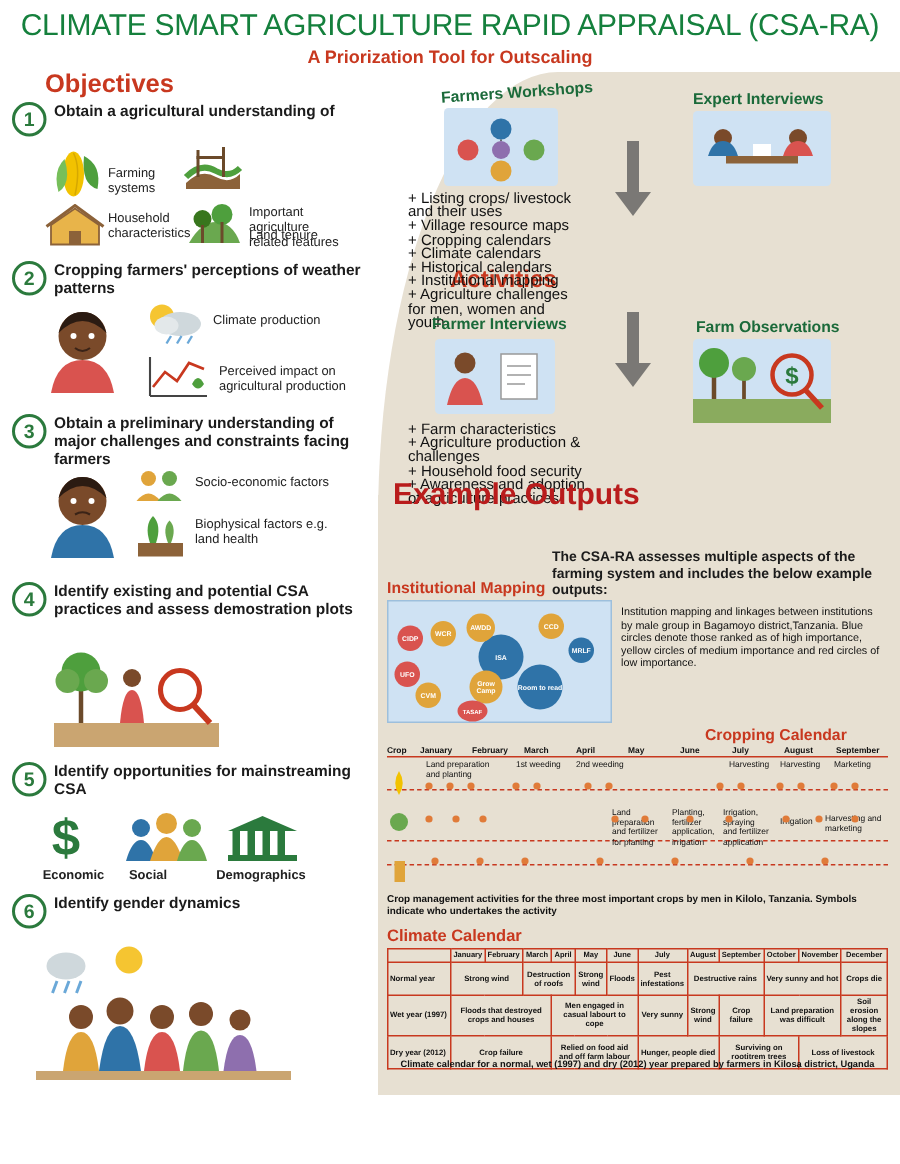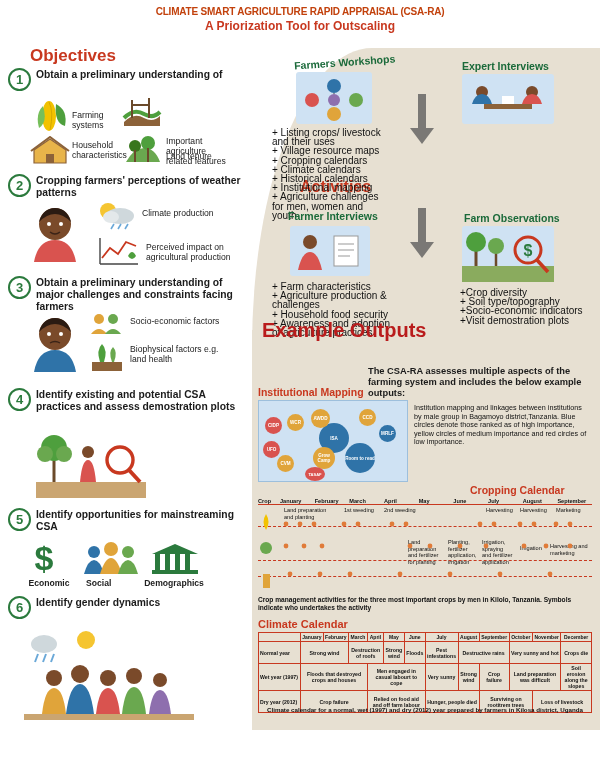--- a/index.html
+++ b/index.html
@@ -8,21 +8,21 @@
     font-family: "Liberation Sans", sans-serif;
     background: #ffffff;
     position: relative;
     overflow: hidden;
   }
   .page { position: relative; width: 600px; height: 776px; background:#fff; }
 
   
   .title-block { position:absolute; left:0; top:6px; width:600px; text-align:center; }
   .title-main {
-    font-size: 10px; font-weight: bold; color:#c2410c; letter-spacing:-0.2px;
+    font-size: 20px; font-weight: normal; color:#15803d; letter-spacing:-0.2px;
   }
   .title-sub { font-size: 12px; font-weight: bold; color:#c8381f; margin-top:2px; }
 
   
   .beige-panel {
     position:absolute; left:252px; top:48px; width:348px; height:690px;
     background:#e7e0d2;
     border-top-left-radius: 120px 300px;
     border-bottom-left-radius: 0px;
   }
@@ -123,21 +123,21 @@
 
   <div class="title-block">
     <div class="title-main">CLIMATE SMART AGRICULTURE RAPID APPRAISAL (CSA-RA)</div>
     <div class="title-sub">A Priorization Tool for Outscaling</div>
   </div>
 
   <div class="objectives-head">Objectives</div>
 
   <div class="obj" style="top:68px;">
     <div class="num">1</div>
-    <div class="txt">Obtain a preliminary understanding of</div>
+    <div class="txt">Obtain a agricultural understanding of</div>
   </div>
 
   <svg class="art" style="left:36px; top:96px;" width="34" height="38" viewBox="0 0 34 38">
     <ellipse cx="13" cy="20" rx="7" ry="15" fill="#f2c200"></ellipse>
     <path d="M13 6 q5 10 1 28" stroke="#d6a800" stroke-width="1" fill="none"></path>
     <path d="M20 8 q12 6 9 22 q-11 -3 -9 -22z" fill="#4e9f3d"></path>
     <path d="M7 10 q-8 8 -4 22 q9 -6 4 -22z" fill="#76bf5a"></path>
   </svg>
   <div class="sub-lbl" style="left:72px; top:110px; width:50px;">Farming systems</div>
 
@@ -351,24 +351,20 @@
     <rect x="0" y="0" width="92" height="56" rx="3" fill="#cfe2f3"></rect>
     <rect x="0" y="40" width="92" height="16" fill="#8aab5e"></rect>
     <path d="M14 40 L14 22" stroke="#6b4a2a" stroke-width="3"></path>
     <circle cx="14" cy="16" r="10" fill="#4e9f3d"></circle>
     <path d="M34 40 L34 26" stroke="#6b4a2a" stroke-width="2.5"></path>
     <circle cx="34" cy="20" r="8" fill="#6aa84f"></circle>
     <circle cx="66" cy="24" r="13" fill="none" stroke="#c8381f" stroke-width="3"></circle>
     <line x1="75" y1="34" x2="86" y2="46" stroke="#c8381f" stroke-width="3.6"></line>
     <text x="66" y="30" font-size="16" font-weight="bold" fill="#2b7a3d" text-anchor="middle" font-family="Liberation Sans, sans-serif">$</text>
   </svg>
-  <div class="bullet-list" style="left:460px; top:288px; width:132px;">+Crop diversity
-+ Soil type/topography
-+Socio-economic indicators
-+Visit demostration plots</div>
 
   <div class="example-title">Example Outputs</div>
   <div class="example-desc">The CSA-RA assesses multiple aspects of the farming system and includes the below example outputs:</div>
 
   <div class="inst-title">Institutional Mapping</div>
   <div class="inst-box">
     <div class="inst-node" style="left:60px; top:22px; width:30px; height:30px; background:#2f73a8;">ISA</div>
     <div class="inst-node" style="left:6px; top:16px; width:17px; height:17px; background:#d9534f;">CIDP</div>
     <div class="inst-node" style="left:28px; top:13px; width:17px; height:17px; background:#e0a43a;">WCR</div>
     <div class="inst-node" style="left:52px; top:8px; width:19px; height:19px; background:#e0a43a;">AWDD</div>

